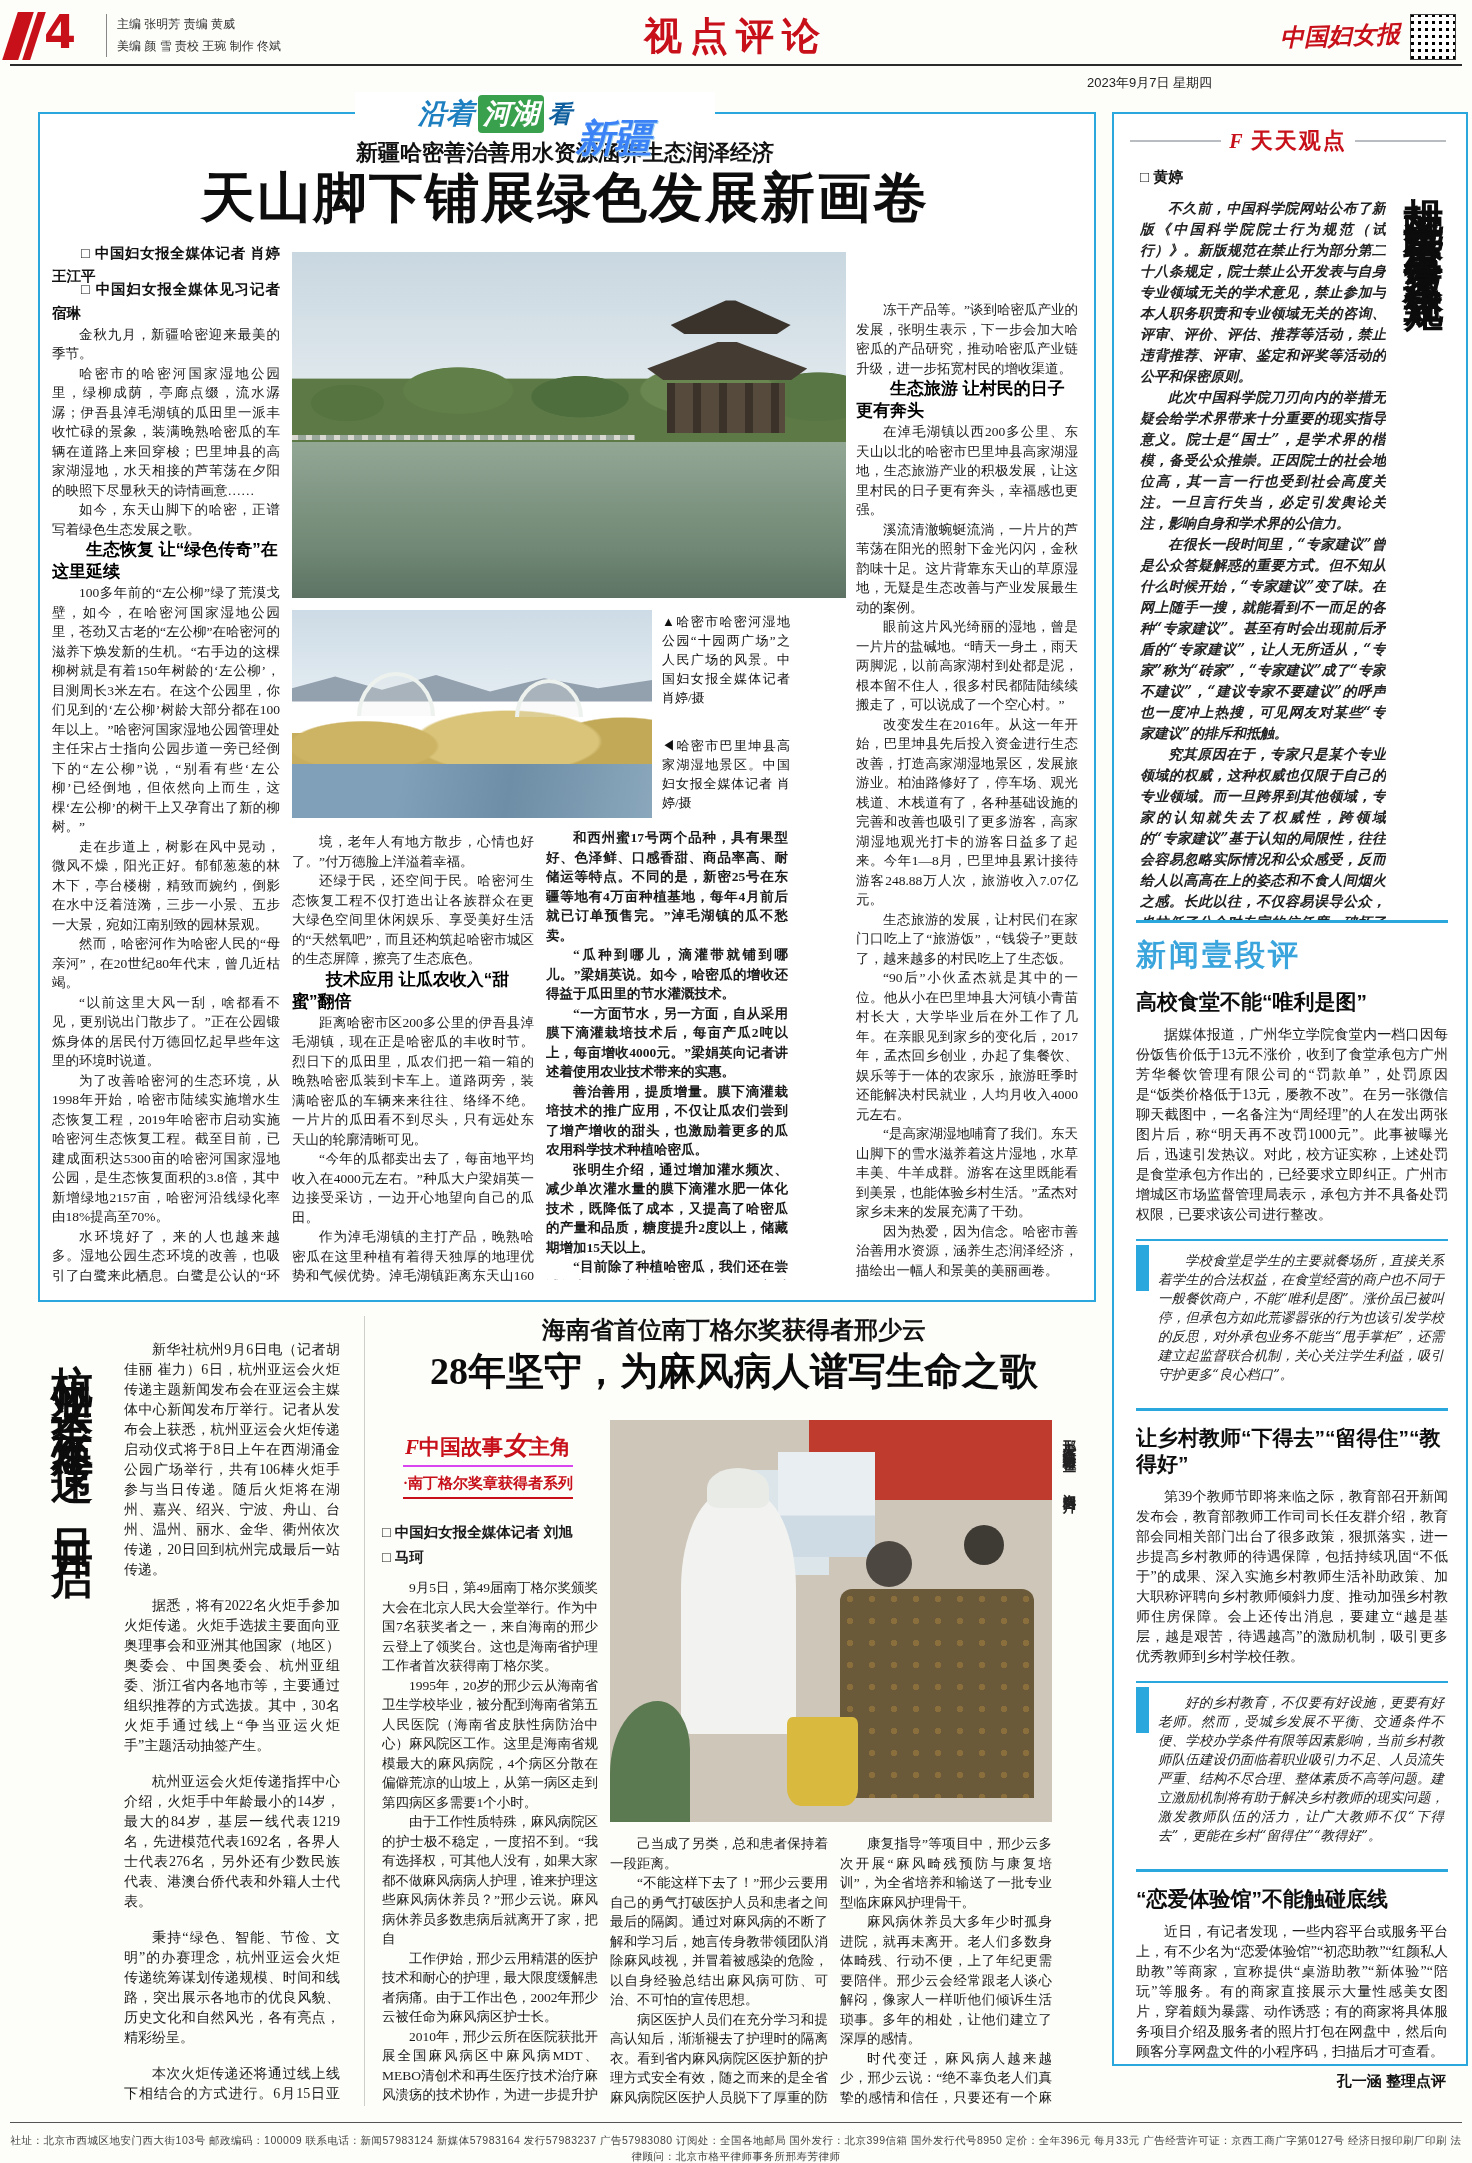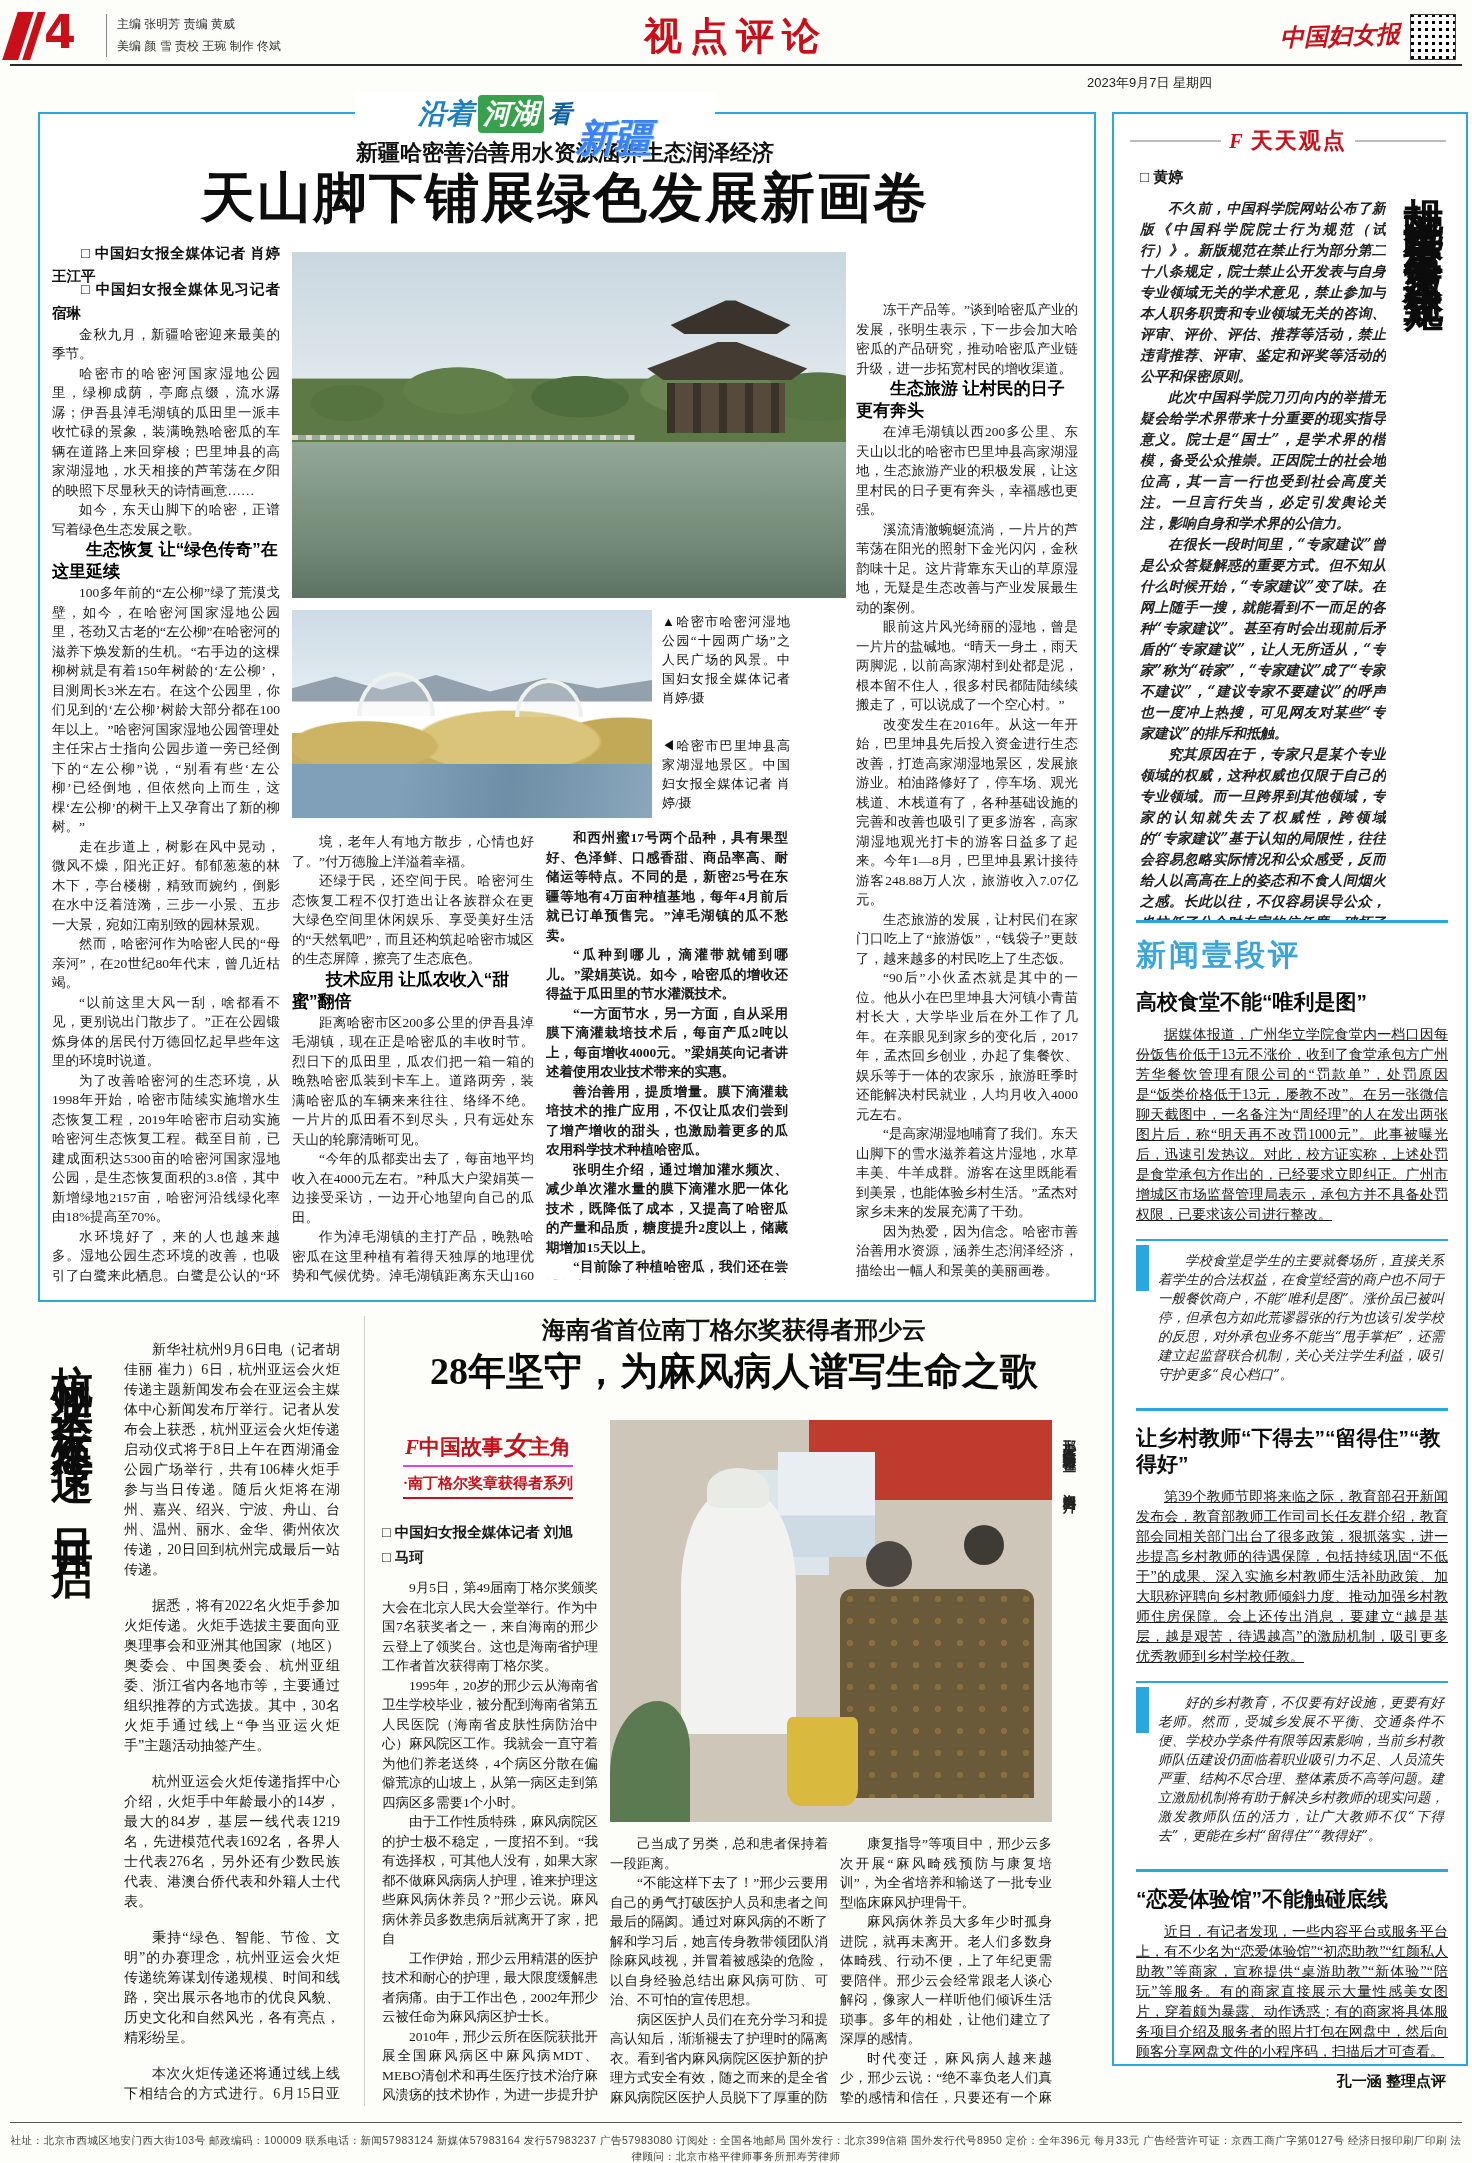--- a/index.html
+++ b/index.html
@@ -98,21 +98,21 @@
   .tt-body{position:absolute;left:1140px;top:198px;width:246px;height:722px;overflow:hidden;
      font:italic 14px/21px "DejaVu Serif",serif;text-align:justify;color:#222;}
   .tt-body p{margin:0;text-indent:2em;font-weight:bold;}
   .v-head{position:absolute;writing-mode:vertical-rl;text-orientation:upright;
      font:bold 40px "Liberation Serif",serif;color:#0c0c0c;letter-spacing:6px;}
   .vh-side{left:1396px;top:166px;height:752px;}
   .seg-wrap{position:absolute;left:1136px;top:920px;width:312px;height:1138px;overflow:hidden;}
   .brule{height:3px;background:#2aa7dd;margin:0 0 14px;}
   .seg-title{font:bold 30px/36px "Liberation Sans",sans-serif;color:#3aa4dc;letter-spacing:3px;margin:6px 0 16px;}
   .item-title{font:bold 21px/26px "Liberation Sans",sans-serif;color:#0d0d0d;margin:4px 0 10px;}
-  .item-body{font:14px/20px "Liberation Serif",serif;text-align:justify;text-indent:2em;margin:0 0 14px;text-decoration:underline;}
+  .item-body{font:14px/20px "Liberation Serif",serif;text-align:justify;text-indent:2em;margin:0 0 14px;}
   .quote{position:relative;border-top:2px solid #2aa7dd;padding:10px 4px 10px 22px;margin:0 0 14px;}
   .quote::before{content:"";position:absolute;left:0;top:4px;width:13px;height:46px;background:#2aa7dd;}
   .quote p{margin:0;font:italic 13.5px/19px "DejaVu Serif",serif;text-align:justify;text-indent:2em;color:#222;}
   .attrib{position:absolute;left:1136px;top:2072px;width:310px;text-align:right;
      font:bold 15px "Liberation Sans",sans-serif;color:#111;}
   
   .torch-vh{left:44px;top:1330px;height:772px;font-size:42px;letter-spacing:12px;}
   .torch-col{position:absolute;left:108px;top:1324px;width:248px;height:782px;overflow:hidden;
      font:14px/20px "Liberation Serif",serif;text-align:justify;}
   .torch-col p{margin:16px;text-indent:2em;}
@@ -328,21 +328,21 @@
     <div class="head1"></div>
     <div class="head2"></div>
     <div class="patient"></div>
     <div class="bucket"></div>
     <div class="plant"></div>
   </div>
   <div class="n-vcap">邢少云在给病患做检查。 资料图片</div>
 
   <div class="col n-c1">
       <p>9月5日，第49届南丁格尔奖颁奖大会在北京人民大会堂举行。作为中国7名获奖者之一，来自海南的邢少云登上了领奖台。这也是海南省护理工作者首次获得南丁格尔奖。</p>
-      <p>1995年，20岁的邢少云从海南省卫生学校毕业，被分配到海南省第五人民医院（海南省皮肤性病防治中心）麻风院区工作。我就会一直守着为他们养老送终，4个病区分散在偏僻荒凉的山坡上，从第一病区走到第四病区多需要1个小时。</p>
+      <p>1995年，20岁的邢少云从海南省卫生学校毕业，被分配到海南省第五人民医院（海南省皮肤性病防治中心）麻风院区工作。这里是海南省规模最大的麻风病院，4个病区分散在偏僻荒凉的山坡上，从第一病区走到第四病区多需要1个小时。</p>
       <p>由于工作性质特殊，麻风病院区的护士极不稳定，一度招不到。“我有选择权，可其他人没有，如果大家都不做麻风病病人护理，谁来护理这些麻风病休养员？”邢少云说。麻风病休养员多数患病后就离开了家，把自</p>
       <p>工作伊始，邢少云用精湛的医护技术和耐心的护理，最大限度缓解患者病痛。由于工作出色，2002年邢少云被任命为麻风病区护士长。</p>
       <p>2010年，邢少云所在医院获批开展全国麻风病区中麻风病MDT、MEBO清创术和再生医疗技术治疗麻风溃疡的技术协作，为进一步提升护理水平，她先后到省内外多家医院进修学习。</p>
     </div>
   <div class="col n-c2">
       <p>己当成了另类，总和患者保持着一段距离。</p>
       <p>“不能这样下去了！”邢少云要用自己的勇气打破医护人员和患者之间最后的隔阂。通过对麻风病的不断了解和学习后，她言传身教带领团队消除麻风歧视，并冒着被感染的危险，以自身经验总结出麻风病可防、可治、不可怕的宣传思想。</p>
       <p>病区医护人员们在充分学习和提高认知后，渐渐褪去了护理时的隔离衣。看到省内麻风病院区医护新的护理方式安全有效，随之而来的是全省麻风病院区医护人员脱下了厚重的防护服。患者们也渐渐感觉到自己不再被惧怕，得到了尊重。</p>
     </div>
   <div class="col n-c3">

